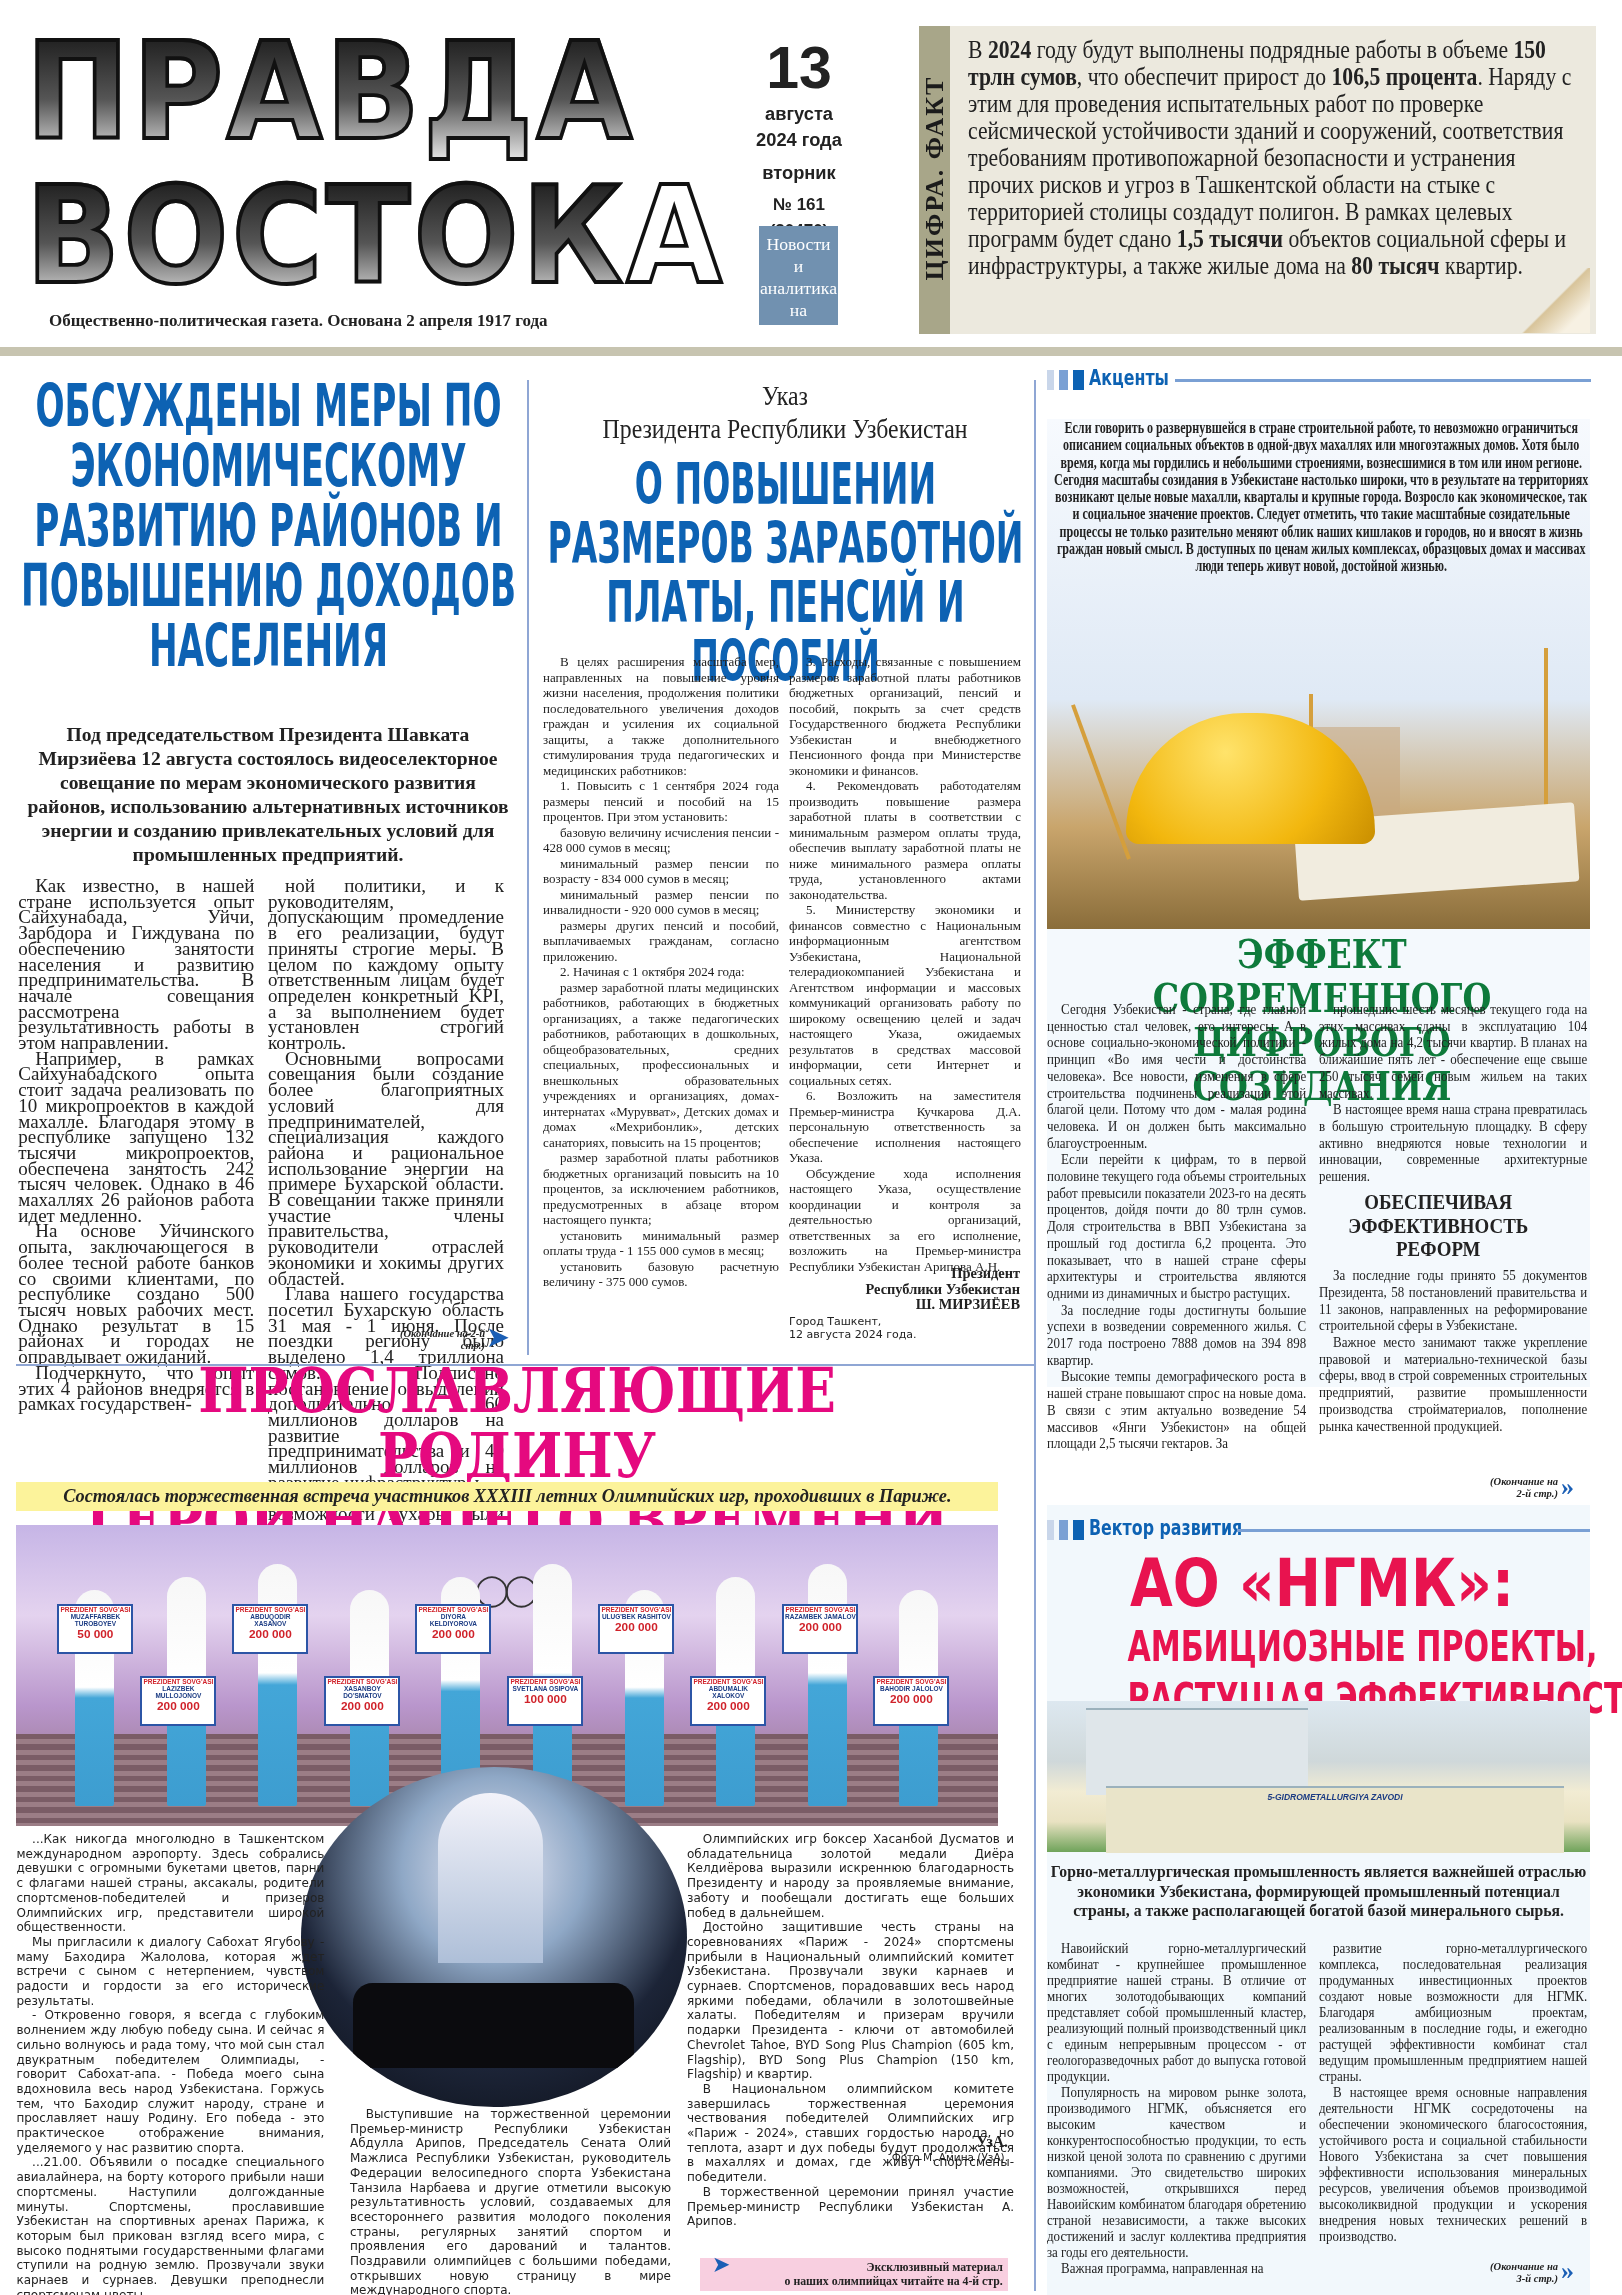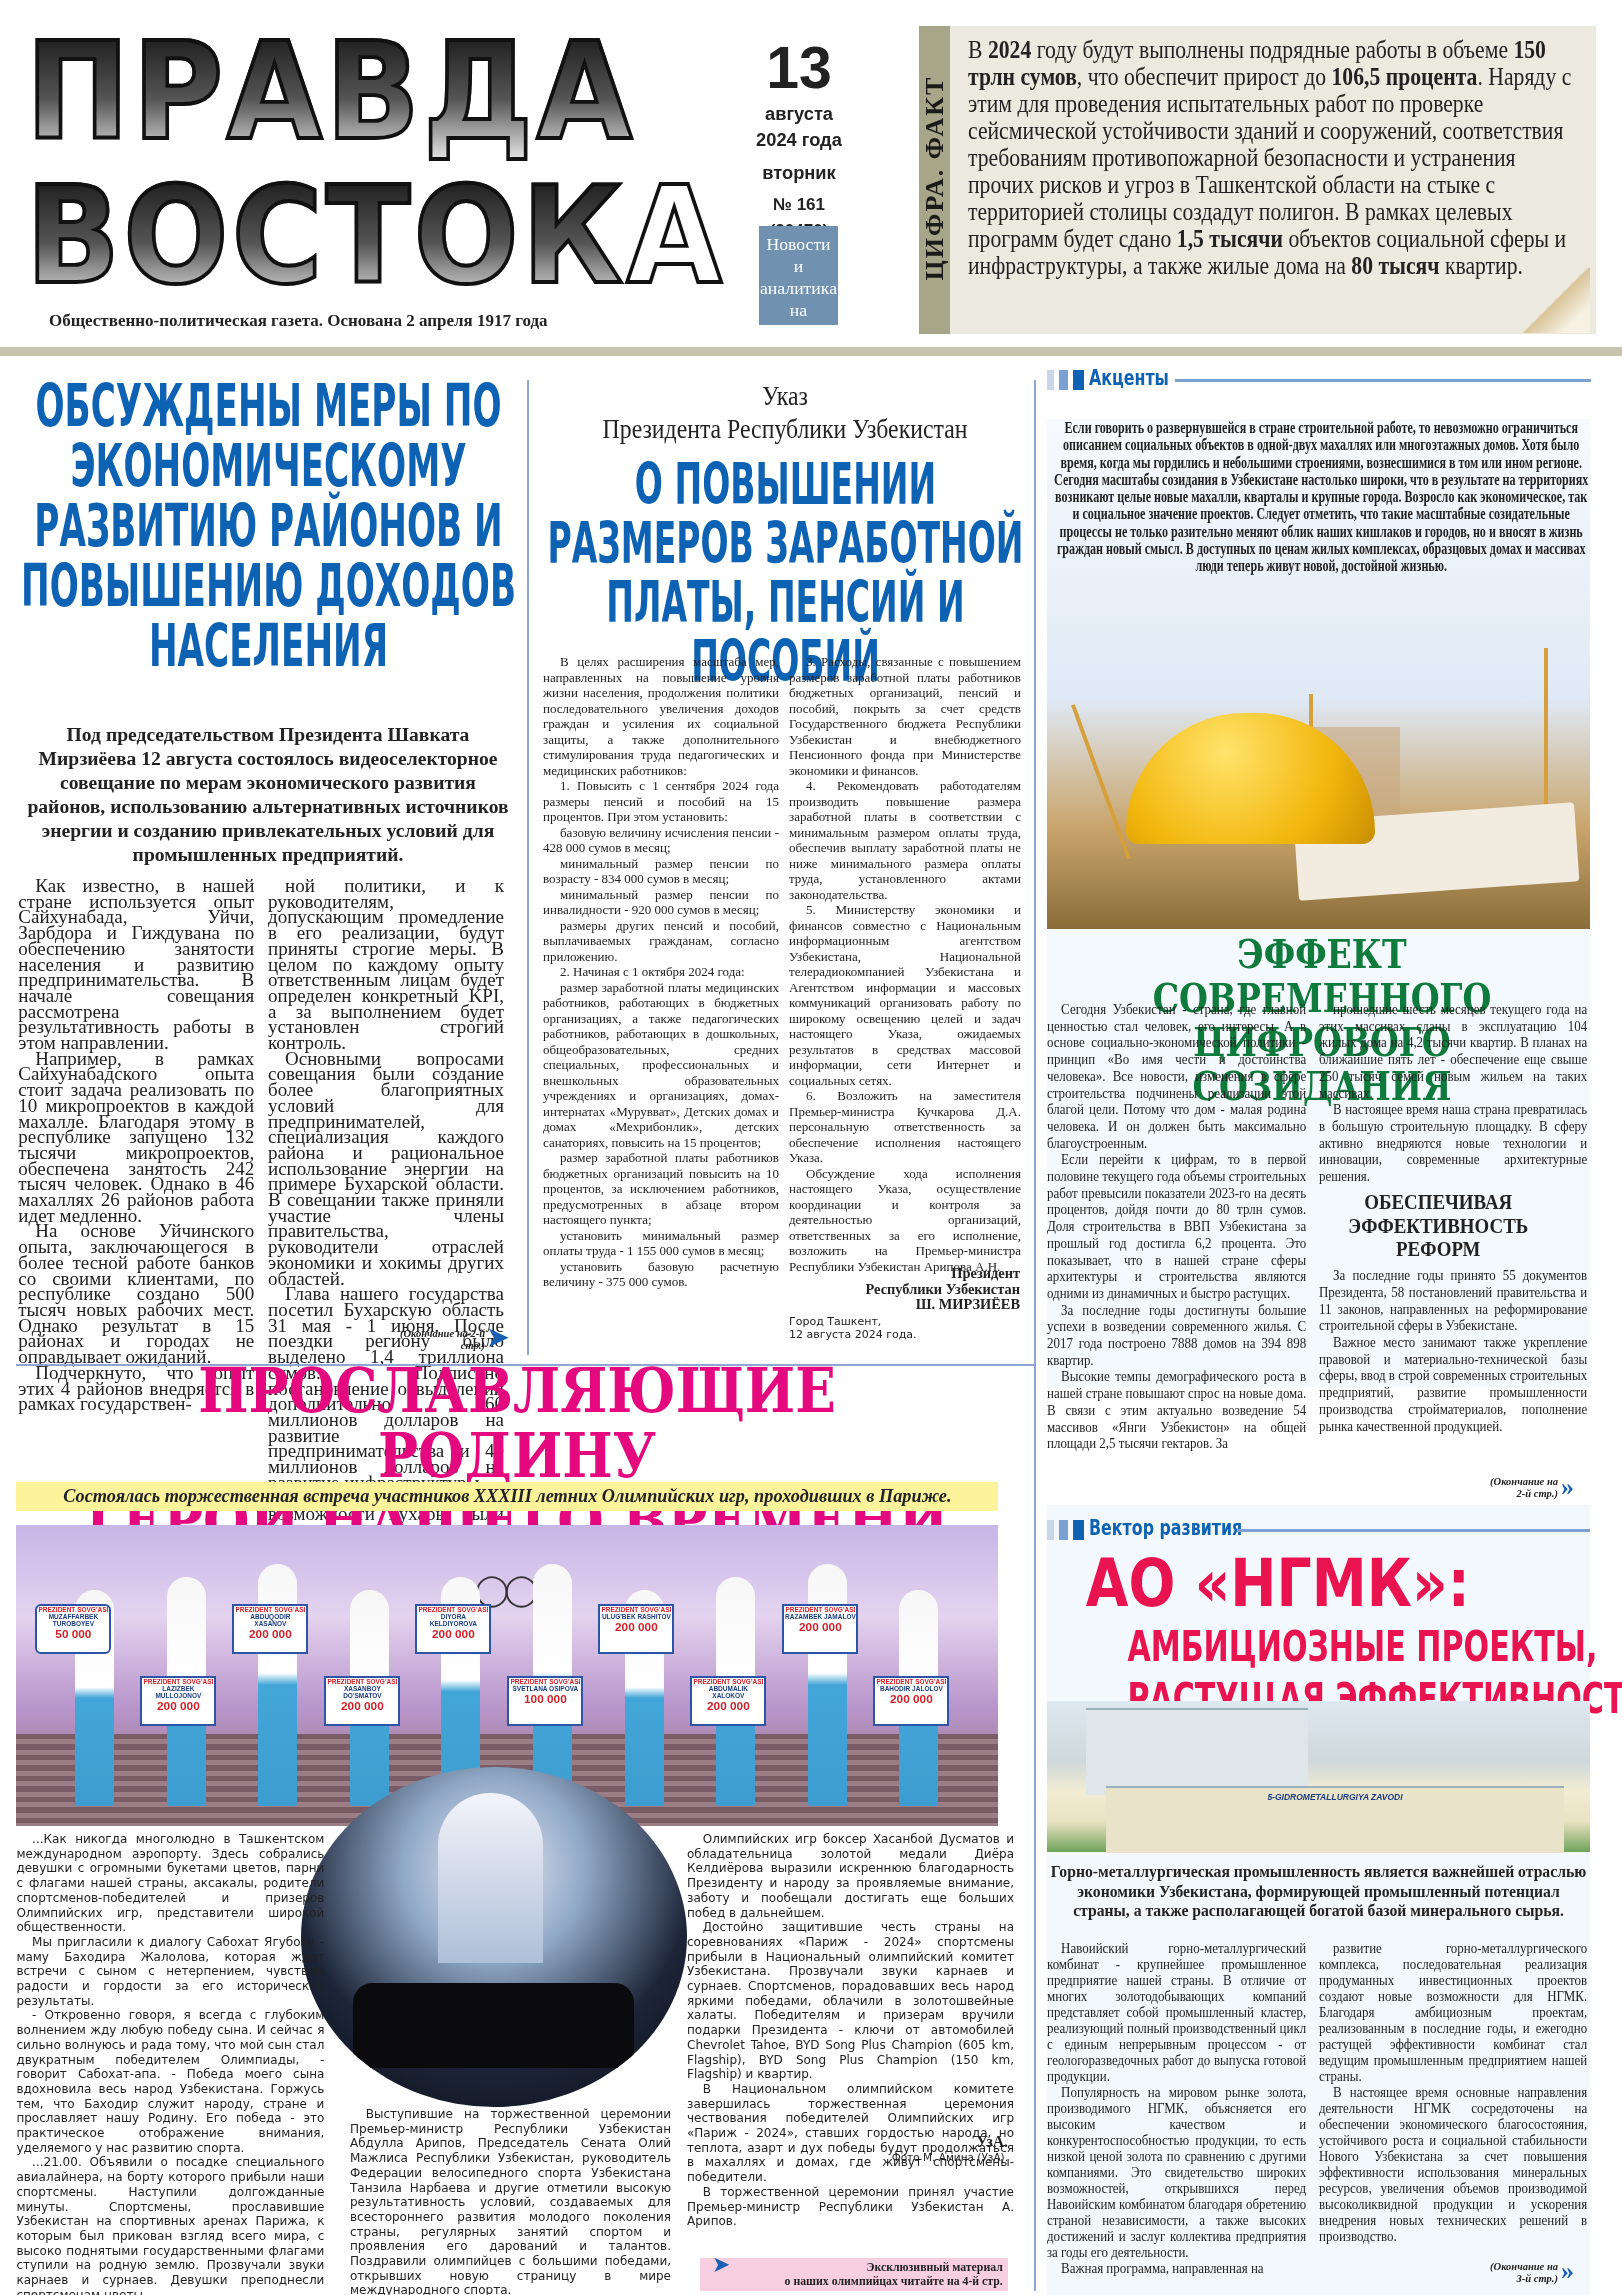--- a/index.html
+++ b/index.html
@@ -38,21 +38,21 @@
   
   .rub{font-family:"DejaVu Sans","Liberation Sans",sans-serif;font-weight:bold;color:#0d62b3;font-size:22px;transform:scaleX(0.72);transform-origin:left;white-space:nowrap;}
   .accent-bg{left:1047px;top:419px;width:543px;height:510px;background:linear-gradient(#f7fafe 0%,#dfe9f5 55%,#c9a56c 80%,#8a6d3a 100%);}
   .accent-text{left:1054px;top:419px;width:694px;text-align:center;font-size:15.7px;line-height:17.3px;font-weight:bold;transform:scaleX(0.77);transform-origin:left top;}
   .hat{left:1126px;top:713px;width:249px;height:131px;border-radius:124px 124px 13px 13px;background:radial-gradient(circle at 40% 30%,#ffe36b,#f2b70e 60%,#c98e00);}
   .crane{width:3.9px;background:#d59f3c;}
   .green-head{left:1047px;top:932px;width:550px;text-align:center;font-family:"DejaVu Serif","Liberation Serif",serif;font-weight:bold;color:#0e7a3b;font-size:39px;line-height:44px;transform:scaleX(0.85);}
   .eff-col{font-size:14.4px;line-height:16.7px;text-align:justify;transform:scaleX(0.9);transform-origin:left top;}
   .eff-col p{margin:0;text-indent:15.7px;}
   .sub-head{text-align:center;font-weight:bold;font-size:21px;line-height:23.6px;}
-  .ngmk-head{left:1044px;top:1525px;width:556px;font-family:"DejaVu Sans","Liberation Sans",sans-serif;font-weight:bold;color:#e8134f;}
+  .ngmk-head{left:1044px;top:1525px;width:556px;text-align:center;font-family:"DejaVu Sans","Liberation Sans",sans-serif;font-weight:bold;color:#e8134f;}
   .ngmk-h1{font-size:65px;line-height:72px;transform:scaleX(0.85);}
   .ngmk-h2{font-size:43px;line-height:52px;transform:scaleX(0.7);white-space:nowrap;}
   .factory{left:1047px;top:1701px;width:543px;height:151px;background:linear-gradient(#dde8f0 0%,#cfd8da 40%,#f2ecd3 60%,#e9e2c2 80%,#6fa35a 100%);}
   .factory .bldg{position:absolute;background:#e9e4c9;border-top:2.6px solid #9bb1bc;}
   .ngmk-lead{left:1047px;top:1862px;width:543px;text-align:center;font-weight:bold;font-size:15.7px;line-height:19.6px;}
   
   .pink-head{left:0;top:1358px;width:1034px;text-align:center;font-family:"DejaVu Serif","Liberation Serif",serif;font-weight:bold;color:#e5097f;font-size:62px;line-height:65px;transform:scaleX(0.86);}
   .yellow-bar{left:16.4px;top:1482px;width:982px;height:29.4px;background:#fcf39b;text-align:center;font-style:italic;font-weight:bold;font-size:18.3px;line-height:29.4px;}
   .olymp-photo{left:16.4px;top:1525px;width:982px;height:301px;background:linear-gradient(#c6b5e6 0%,#e4d3ef 30%,#b996cc 60%,#8a6a72 100%);overflow:hidden;}
   .athlete{position:absolute;bottom:19.6px;width:39px;border-radius:19.6px 19.6px 2.6px 2.6px;background:linear-gradient(#f7f7f7 0%,#fff 45%,#43a6d8 50%,#3d9dd0 100%);}
@@ -229,21 +229,21 @@
 <div class="abs pink-head">
   <div>ПРОСЛАВЛЯЮЩИЕ РОДИНУ</div>
   <div>ГЕРОИ НАШЕГО ВРЕМЕНИ</div>
 </div>
 <div class="abs yellow-bar">Состоялась торжественная встреча участников XXXIII летних Олимпийских игр, проходивших в Париже.</div>
 
 <div class="abs olymp-photo" id="olymp-photo">
   <div class="abs" style="left:458px;top:46px;width:85px;height:39px;font-size:31px;color:#333;letter-spacing:-5.2px;">◯◯◯</div>
   <div class="abs" style="left:0;top:209px;width:982px;height:92px;background:repeating-linear-gradient(#7a5c66 0 5.2px,#9b7d86 5.2px 10.5px);"></div>
 <div class="athlete" style="left: 59px; height: 216px;"></div>
-    <div class="sign-card" style="left: 19px; top: 79px; border-radius: 6px;">
+    <div class="sign-card" style="left: 41px; top: 79px;">
       <div>PREZIDENT SOVG'ASI</div>
       <div style="color: rgb(27, 59, 131);">MUZAFFARBEK TUROBOYEV</div>
       <div style="font-size: 11.8px;">50 000</div>
     </div>
     <div class="athlete" style="left: 151px; height: 229px;"></div>
     <div class="sign-card" style="left: 124px; top: 151px;">
       <div>PREZIDENT SOVG'ASI</div>
       <div style="color: rgb(27, 59, 131);">LAZIZBEK MULLOJONOV</div>
       <div style="font-size: 11.8px;">200 000</div>
     </div>

